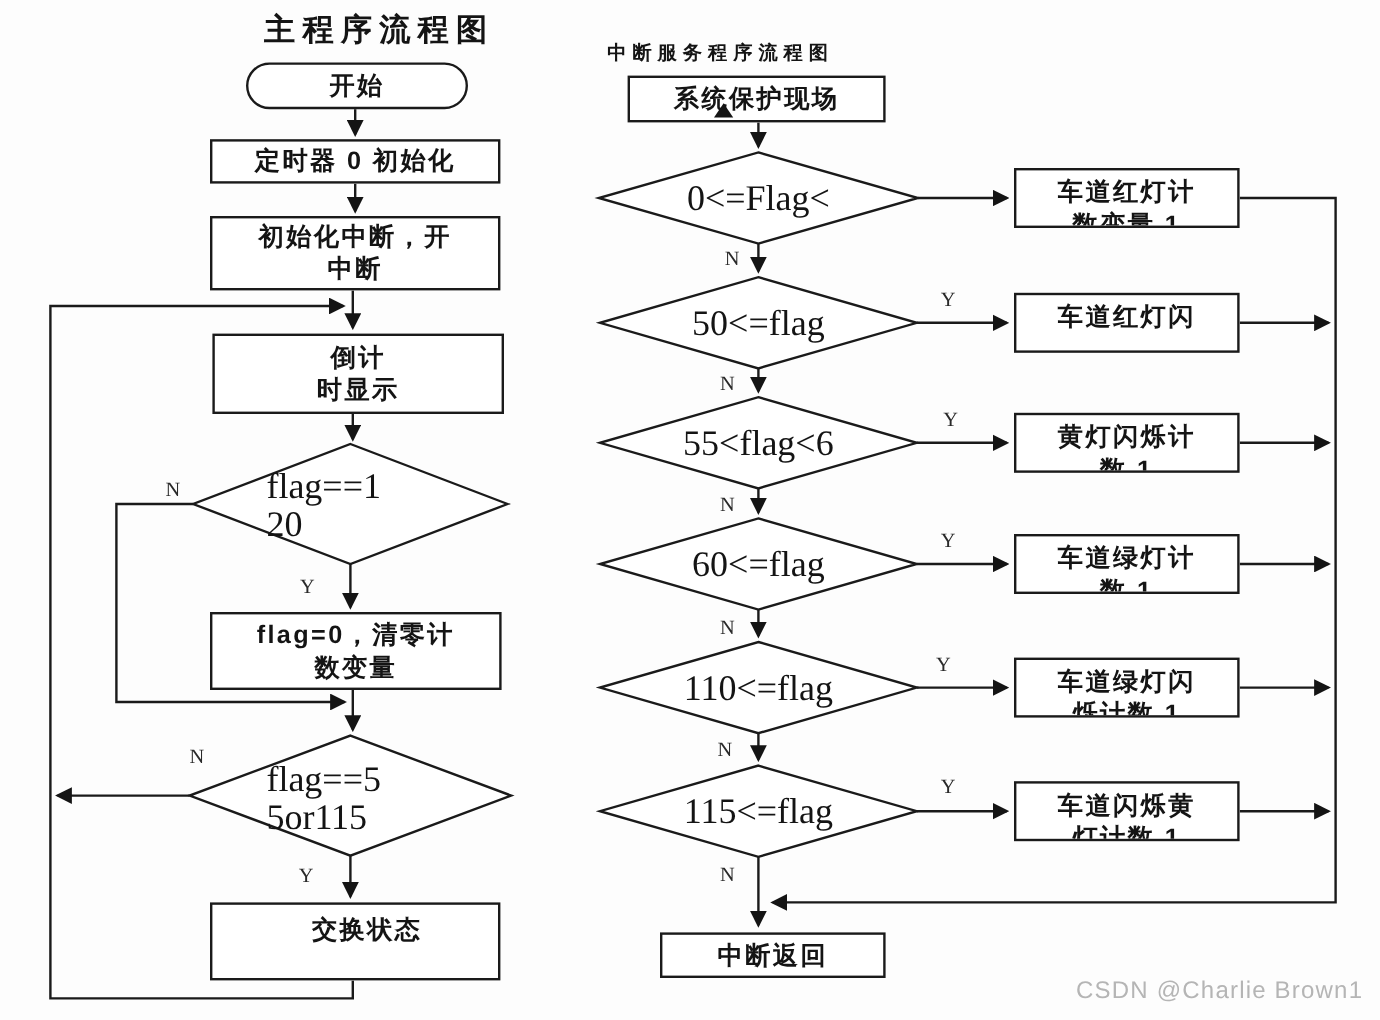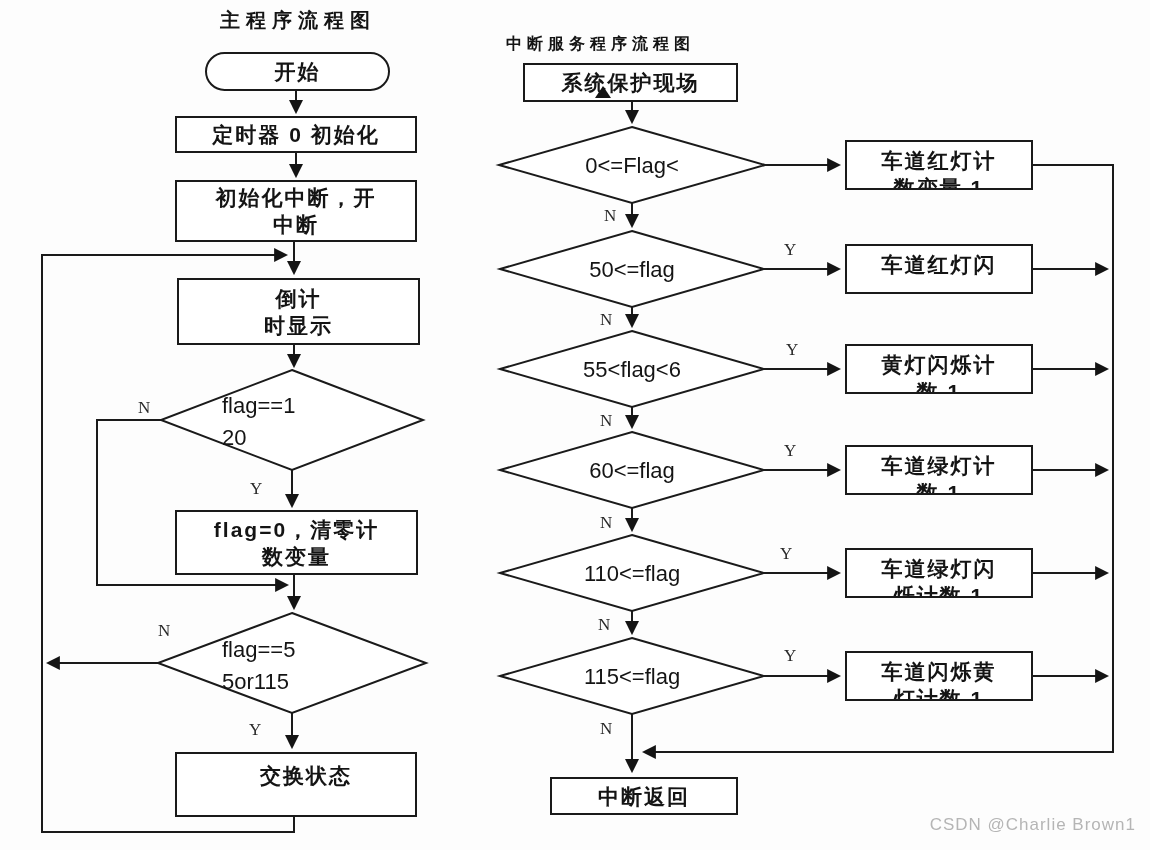--- a/index.html
+++ b/index.html
@@ -2,51 +2,51 @@
 <html><head>
 <meta charset="utf-8">
 <style>
   html,body{margin:0;padding:0;background:#fff;}
   #canvas{
     position:relative;width:1150px;height:850px;background:#fdfdfd;overflow:hidden;
     font-family:"Liberation Sans",sans-serif;color:#111;
   }
   #wires{position:absolute;left:0;top:0;z-index:1;}
   .chart-title{
-    position:absolute;z-index:3;font-weight:bold;font-size:20px;letter-spacing:6px;
+    position:absolute;z-index:3;font-weight:bold;font-size:26px;letter-spacing:6px;
     white-space:nowrap;color:#141414;
   }
   .node{
     position:absolute;z-index:2;background:#fff;border:2px solid #1a1a1a;
     box-sizing:border-box;display:flex;flex-direction:column;align-items:center;
     justify-content:center;overflow:hidden;
   }
   .node .ln{
     font-weight:bold;font-size:21px;letter-spacing:2px;line-height:27px;
     white-space:nowrap;text-align:center;color:#141414;
   }
   .terminal{border-radius:20px;}
   .top-align{justify-content:flex-start;padding-top:5px;}
   .swap{justify-content:flex-start;padding-top:8px;}
   .dtext{
-    position:absolute;z-index:3;font-family:Liberation Sans, sans-serif;font-size:22px;
+    position:absolute;z-index:3;font-family:Liberation Serif, serif;font-size:30px;
     line-height:32px;color:#141414;white-space:nowrap;
   }
   .dtext.center{text-align:center;}
   .branch-label{
     position:absolute;z-index:3;font-family:"Liberation Serif",serif;font-size:17px;
     color:#2a2a2a;line-height:17px;
   }
   .up-tri{
     position:absolute;z-index:4;width:0;height:0;
     border-left:8px solid transparent;border-right:8px solid transparent;
     border-bottom:12px solid #141414;
   }
   #watermark{
-    position:absolute;z-index:3;right:14px;top:815px;font-size:17px;color:#b5b5b5;
+    position:absolute;z-index:3;right:14px;top:815px;font-size:20px;color:#b5b5b5;
     letter-spacing:1px;white-space:nowrap;
   }
 </style>
 </head>
 <body>
 
 <div id="canvas">
 
   <svg id="wires" width="1150" height="850" viewBox="0 0 1150 850">
     <defs>

